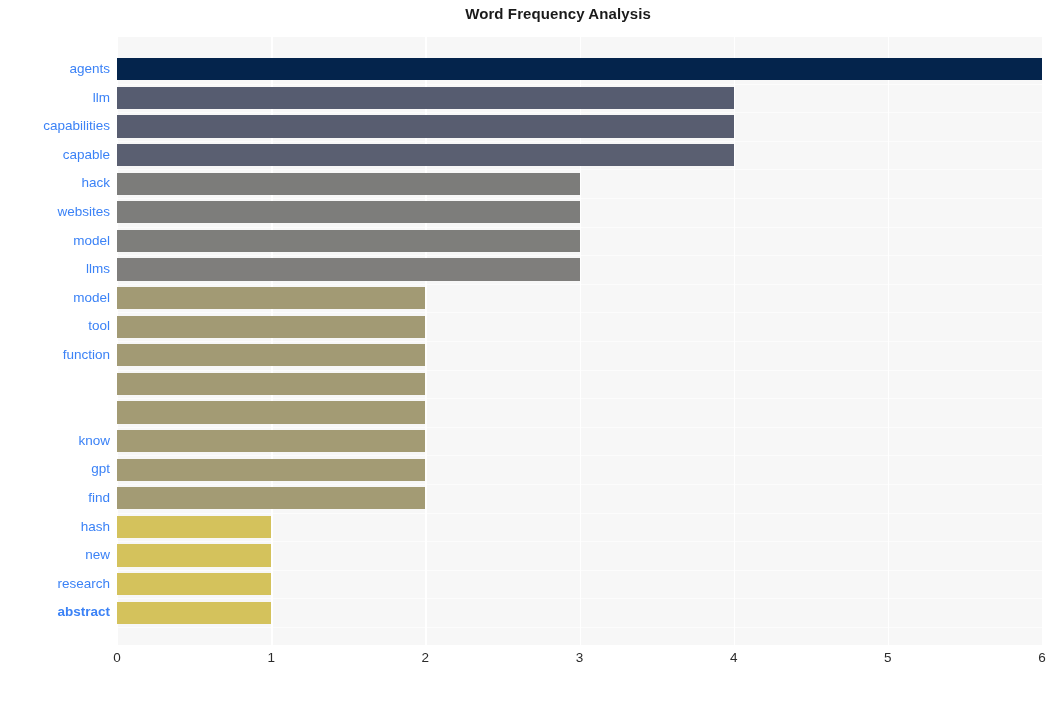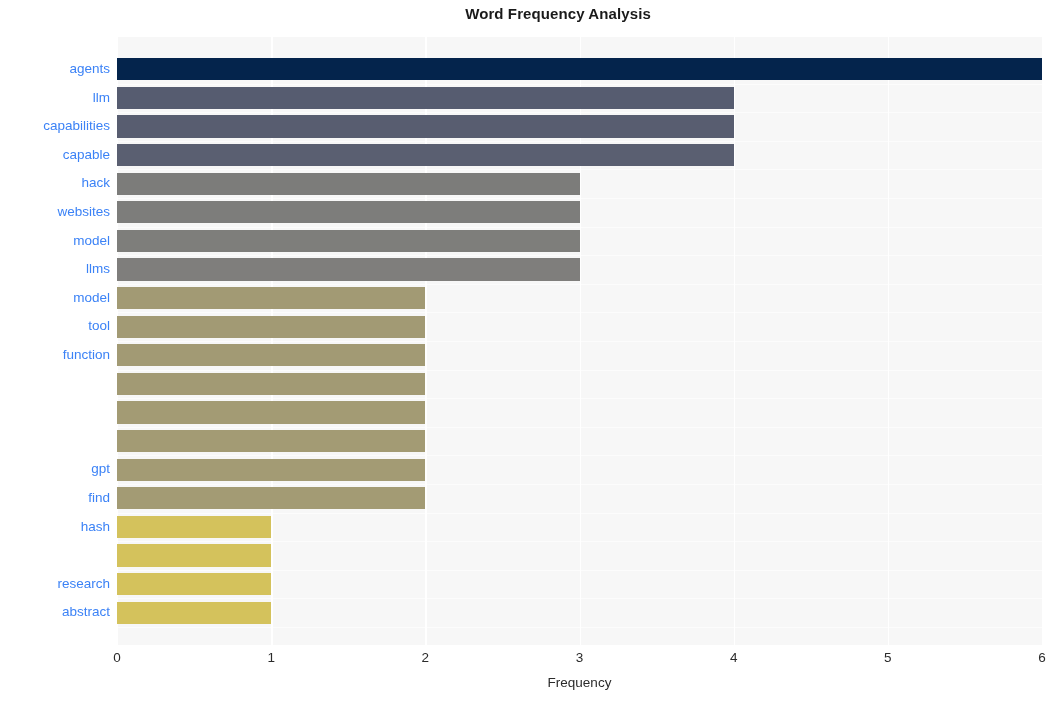--- a/index.html
+++ b/index.html
@@ -230,32 +230,33 @@
       <div class="y-label" style="top: 46.6152px; height: 28.5983px; line-height: 28.5983px;">llm</div>
       <div class="y-label" style="top: 75.2135px; height: 28.5983px; line-height: 28.5983px;">capabilities</div>
       <div class="y-label" style="top: 103.812px; height: 28.5983px; line-height: 28.5983px;">capable</div>
       <div class="y-label" style="top: 132.41px; height: 28.5983px; line-height: 28.5983px;">hack</div>
       <div class="y-label" style="top: 161.008px; height: 28.5983px; line-height: 28.5983px;">websites</div>
       <div class="y-label" style="top: 189.607px; height: 28.5983px; line-height: 28.5983px;">model</div>
       <div class="y-label" style="top: 218.205px; height: 28.5983px; line-height: 28.5983px;">llms</div>
       <div class="y-label" style="top: 246.803px; height: 28.5983px; line-height: 28.5983px;">model</div>
       <div class="y-label" style="top: 275.402px; height: 28.5983px; line-height: 28.5983px;">tool</div>
       <div class="y-label" style="top: 304px; height: 28.5983px; line-height: 28.5983px;">function</div>
+      <div class="y-label" style="top: 389.795px; height: 28.5983px; line-height: 28.5983px;">know</div>
       <div class="y-label" style="top: 418.393px; height: 28.5983px; line-height: 28.5983px;">gpt</div>
       <div class="y-label" style="top: 446.992px; height: 28.5983px; line-height: 28.5983px;">find</div>
       <div class="y-label" style="top: 475.59px; height: 28.5983px; line-height: 28.5983px;">hash</div>
+      <div class="y-label" style="top: 504.188px; height: 28.5983px; line-height: 28.5983px;">new</div>
       <div class="y-label" style="top: 532.786px; height: 28.5983px; line-height: 28.5983px;">research</div>
-      <div class="y-label" style="top: 561.385px; height: 28.5983px; line-height: 28.5983px;">abstract</div>
+      <div class="y-label" style="top: 561.385px; height: 28.5983px; line-height: 28.5983px; font-weight: bold;">abstract</div>
     </div>
 
   <div id="x-labels">
       <div class="x-label" style="left: 0px;">0</div>
       <div class="x-label" style="left: 154.167px;">1</div>
       <div class="x-label" style="left: 308.333px;">2</div>
       <div class="x-label" style="left: 462.5px;">3</div>
       <div class="x-label" style="left: 616.667px;">4</div>
       <div class="x-label" style="left: 770.833px;">5</div>
       <div class="x-label" style="left: 925px;">6</div>
     </div>
 
-  <div id="x-axis-title">Frequency</div>
 
 </div>
 
 </body></html>

